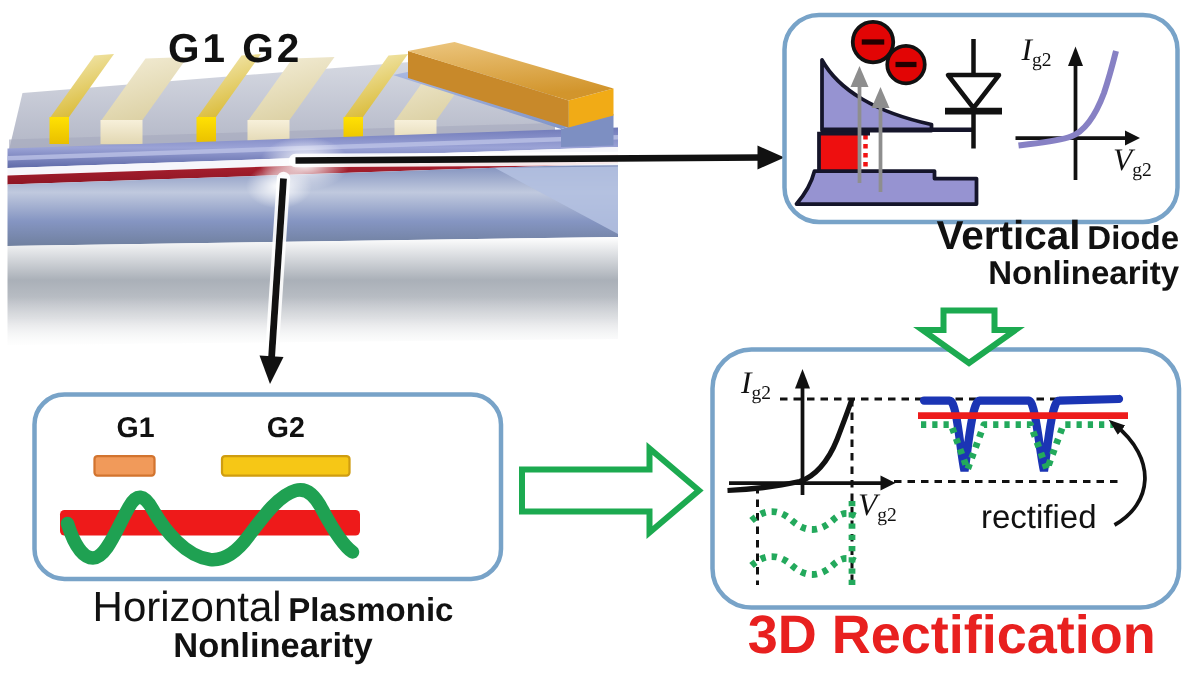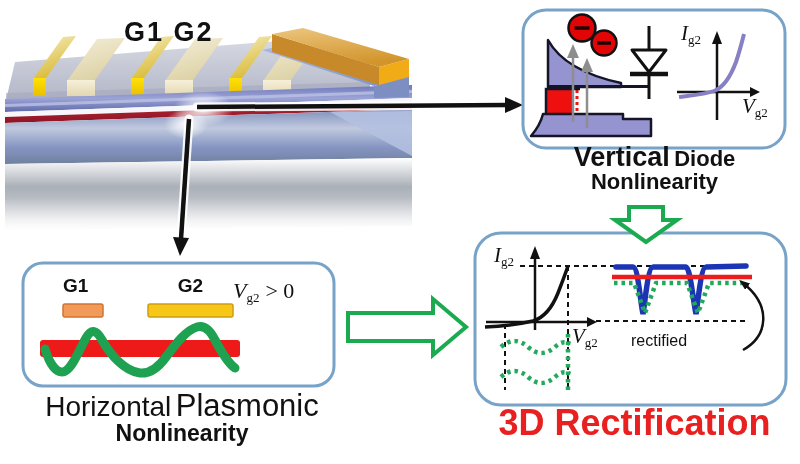--- a/index.html
+++ b/index.html
@@ -3,40 +3,40 @@
 <meta charset="utf-8">
 <style>
   html,body{margin:0;padding:0;background:#fff;}
   body{width:800px;height:464px;position:relative;overflow:hidden;
        font-family:"Liberation Sans",sans-serif;-webkit-font-smoothing:antialiased;}
   #stage{position:absolute;left:0;top:0;width:800px;height:464px;}
   svg{position:absolute;left:0;top:0;}
   .lbl{position:absolute;color:#111;white-space:nowrap;}
   .ctr{text-align:center;}
   
-  #lbl-gates{left:124px;top:17px;font-size:27px;font-weight:bold;letter-spacing:2px;}
-  
-  #lbl-vert{left:523px;top:143px;width:263px;line-height:1.04;}
+  #lbl-gates{left:112px;top:17px;font-size:27px;font-weight:bold;letter-spacing:2px;}
+  
+  #lbl-vert{left:523px;top:143px;width:263px;line-height:1.04;text-align:right;}
   #lbl-vert .w1{font-size:27px;font-weight:bold;}
   #lbl-vert .w2{font-size:22px;font-weight:bold;}
   #lbl-vert .l2{font-size:22px;font-weight:bold;}
   
   #lbl-horiz{left:16px;top:390px;width:332px;line-height:1.04;}
   #lbl-horiz .w1{font-size:28px;font-weight:normal;}
-  #lbl-horiz .w2{font-size:31px;font-weight:normal;}
+  #lbl-horiz .w2{font-size:22px;font-weight:bold;}
   #lbl-horiz .l2{font-size:23px;font-weight:bold;}
   
   #lbl-caption{left:462px;top:402px;width:345px;font-size:36px;font-weight:bold;color:#e8201f;}
   
-  #lbl-rectified{left:631px;top:333px;font-size:16px;line-height:1.06;text-align:center;}
+  #lbl-rectified{left:654px;top:333px;font-size:22px;line-height:1.06;text-align:center;}
   #lbl-bias{left:233px;top:278px;font-size:22px;font-family:"Liberation Serif",serif;}
   #lbl-bias .rel{margin-left:6px;}
   .sub{font-family:"Liberation Serif",serif;font-style:normal;font-size:13px;vertical-align:-4px;letter-spacing:0;}
   .axis{font-family:"Liberation Serif",serif;font-style:italic;font-size:21px;}
-  #lbl-g1{left:63px;top:275px;width:40px;font-size:19px;font-weight:bold;text-align:left;}
+  #lbl-g1{left:63px;top:275px;width:40px;font-size:19px;font-weight:bold;text-align:right;}
   #lbl-g2{left:148px;top:275px;width:85px;font-size:19px;font-weight:bold;text-align:center;}
   #lbl-iv1-y{left:681px;top:21px;}
   #lbl-iv1-x{left:742px;top:94px;}
   #lbl-iv2-y{left:494px;top:243px;}
   #lbl-iv2-x{left:572px;top:324px;}
 </style>
 </head>
 <body>
 
 <div id="stage">
@@ -271,21 +271,20 @@
   <div><span class="w1">Horizontal</span> <span class="w2">Plasmonic</span></div>
   <div class="l2">Nonlinearity</div>
 </div>
 
 <div class="lbl ctr" id="lbl-caption">3D Rectification</div>
 
 <div class="lbl" id="lbl-rectified">
   <div>rectified</div>
 </div>
 
-<div class="lbl" id="lbl-bias"><i>V</i><span class="sub">g2</span><span class="rel">&gt; 0</span></div>
 
 <div class="lbl" id="lbl-g1">G1</div>
 <div class="lbl" id="lbl-g2">G2</div>
 
 <div class="lbl axis" id="lbl-iv1-y"><i>I</i><span class="sub">g2</span></div>
 <div class="lbl axis" id="lbl-iv1-x"><i>V</i><span class="sub">g2</span></div>
 <div class="lbl axis" id="lbl-iv2-y"><i>I</i><span class="sub">g2</span></div>
 <div class="lbl axis" id="lbl-iv2-x"><i>V</i><span class="sub">g2</span></div>
 
 </div>

